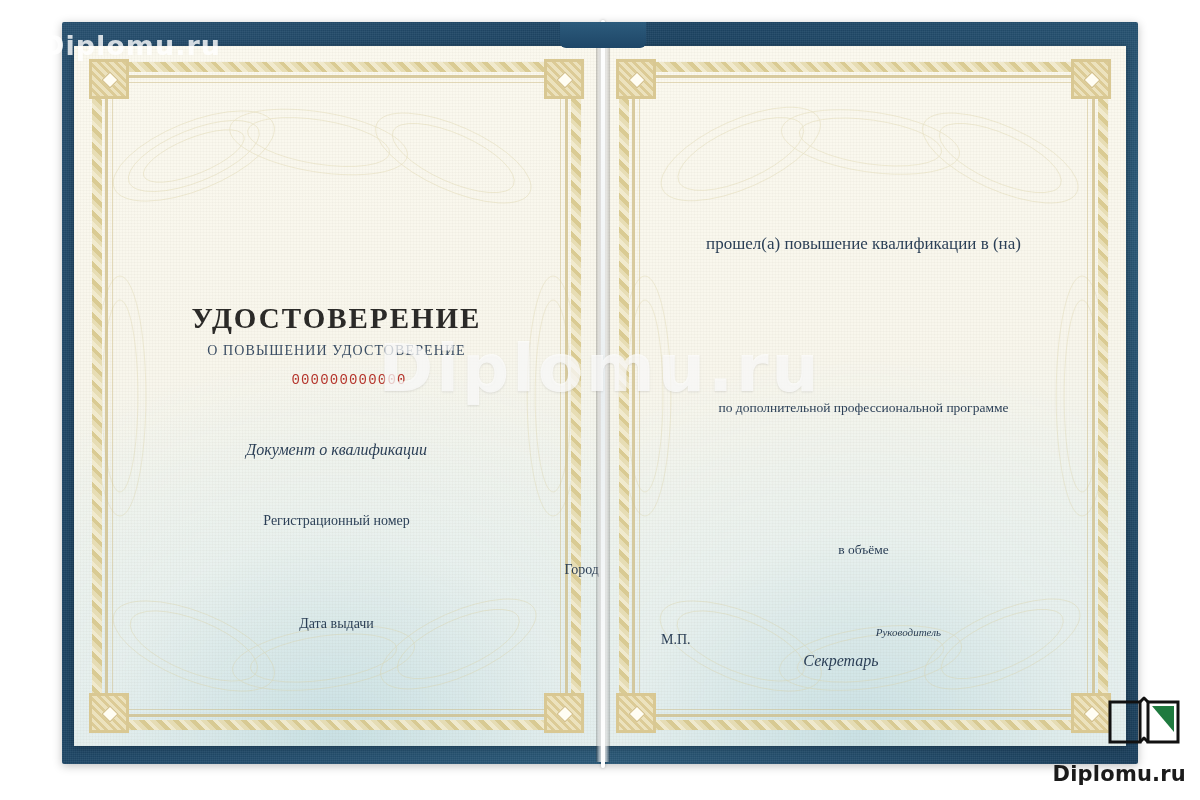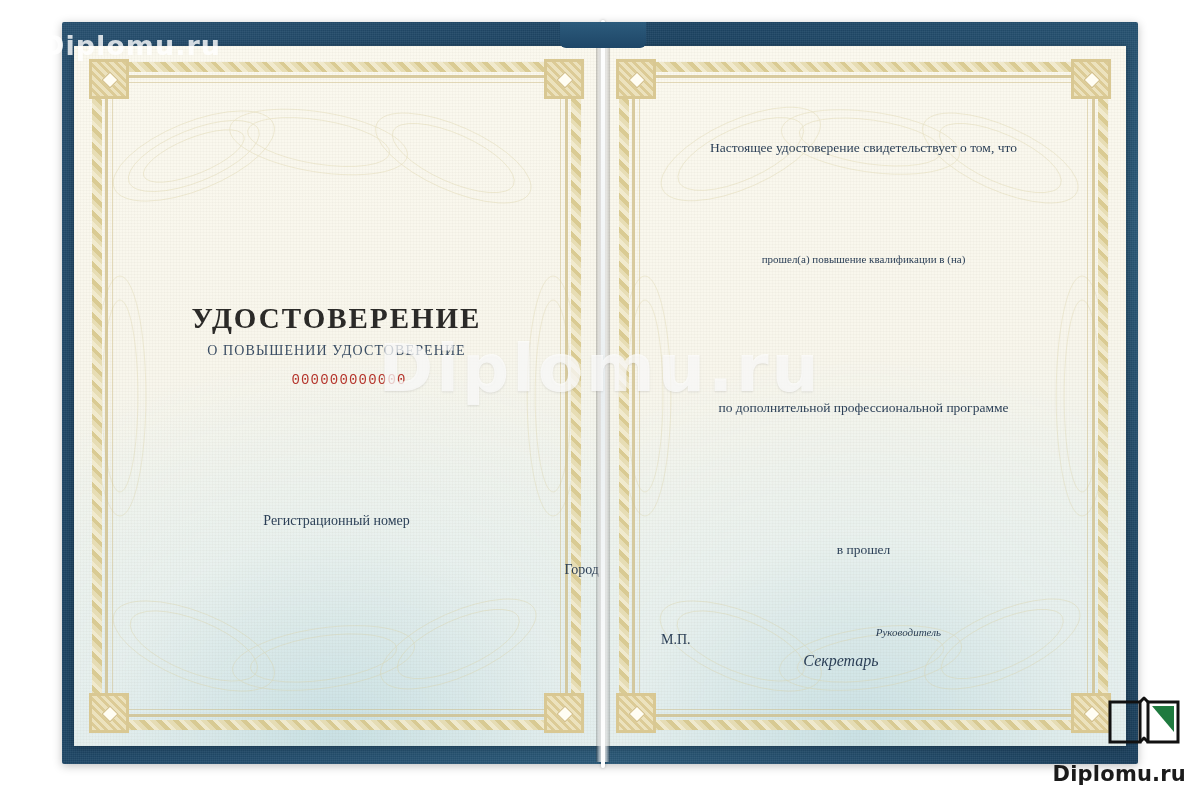--- a/index.html
+++ b/index.html
@@ -211,22 +211,22 @@
     font-size: 14px;
     color: #2b3f56;
   }
 
   .right .line1 {
     left: 0; right: 0; top: 94px;
     font-size: 13.5px;
     color: #2b3f56;
   }
   .right .line2 {
-    left: 0; right: 0; top: 207px;
-    font-size: 11px;
+    left: 0; right: 0; top: 188px;
+    font-size: 17px;
     color: #2b3f56;
   }
   .right .line3 {
     left: 0; right: 0; top: 354px;
     font-size: 13.5px;
     color: #2b3f56;
   }
   .right .line4 {
     left: 0; right: 0; top: 496px;
     font-size: 13.5px;
@@ -340,22 +340,24 @@
         <div class="band3"></div>
         <div class="corner tl"></div>
         <div class="corner tr"></div>
         <div class="corner bl"></div>
         <div class="corner br"></div>
       </div>
 
       <div class="txt title">УДОСТОВЕРЕНИЕ</div>
       <div class="txt subtitle">О ПОВЫШЕНИИ УДОСТОВЕРЕНИЕ</div>
       <div class="txt serial">000000000000</div>
+      <div class="txt doc-kind">Документ о квалификации</div>
       <div class="txt regnum">Регистрационный номер</div>
       <div class="txt city">Город</div>
+      <div class="txt issue-date">Дата выдачи</div>
     </div>
 
     <div class="page right">
       <svg class="wave-svg" viewBox="0 0 526 700" preserveAspectRatio="none">
         <g fill="none" stroke="#d9ce9f" stroke-width="0.7" opacity="0.85">
           <ellipse cx="140" cy="108" rx="86" ry="34" transform="rotate(-24 140 108)"></ellipse>
           <ellipse cx="140" cy="108" rx="68" ry="26" transform="rotate(-24 140 108)"></ellipse>
           <ellipse cx="270" cy="96" rx="90" ry="30" transform="rotate(8 270 96)"></ellipse>
           <ellipse cx="270" cy="96" rx="72" ry="22" transform="rotate(8 270 96)"></ellipse>
           <ellipse cx="400" cy="112" rx="84" ry="32" transform="rotate(24 400 112)"></ellipse>
@@ -376,24 +378,23 @@
       <div class="guilloche">
         <div class="band"></div>
         <div class="band2"></div>
         <div class="band3"></div>
         <div class="corner tl"></div>
         <div class="corner tr"></div>
         <div class="corner bl"></div>
         <div class="corner br"></div>
       </div>
 
-      <div class="txt line1">Настоящее удостоверение свидетельствует о том, что</div>
       <div class="txt line2">прошел(а) повышение квалификации в (на)</div>
       <div class="txt line3">по дополнительной профессиональной программе</div>
-      <div class="txt line4">в прошел</div>
+      <div class="txt line4">в объёме</div>
       <div class="txt mp">М.П.</div>
       <div class="txt head">Руководитель</div>
       <div class="txt secretary">Секретарь</div>
     </div>
   </div>
 
   <div class="spine"></div>
   <div class="spine-thread"></div>
   <div class="spine-top-notch"></div>
 

